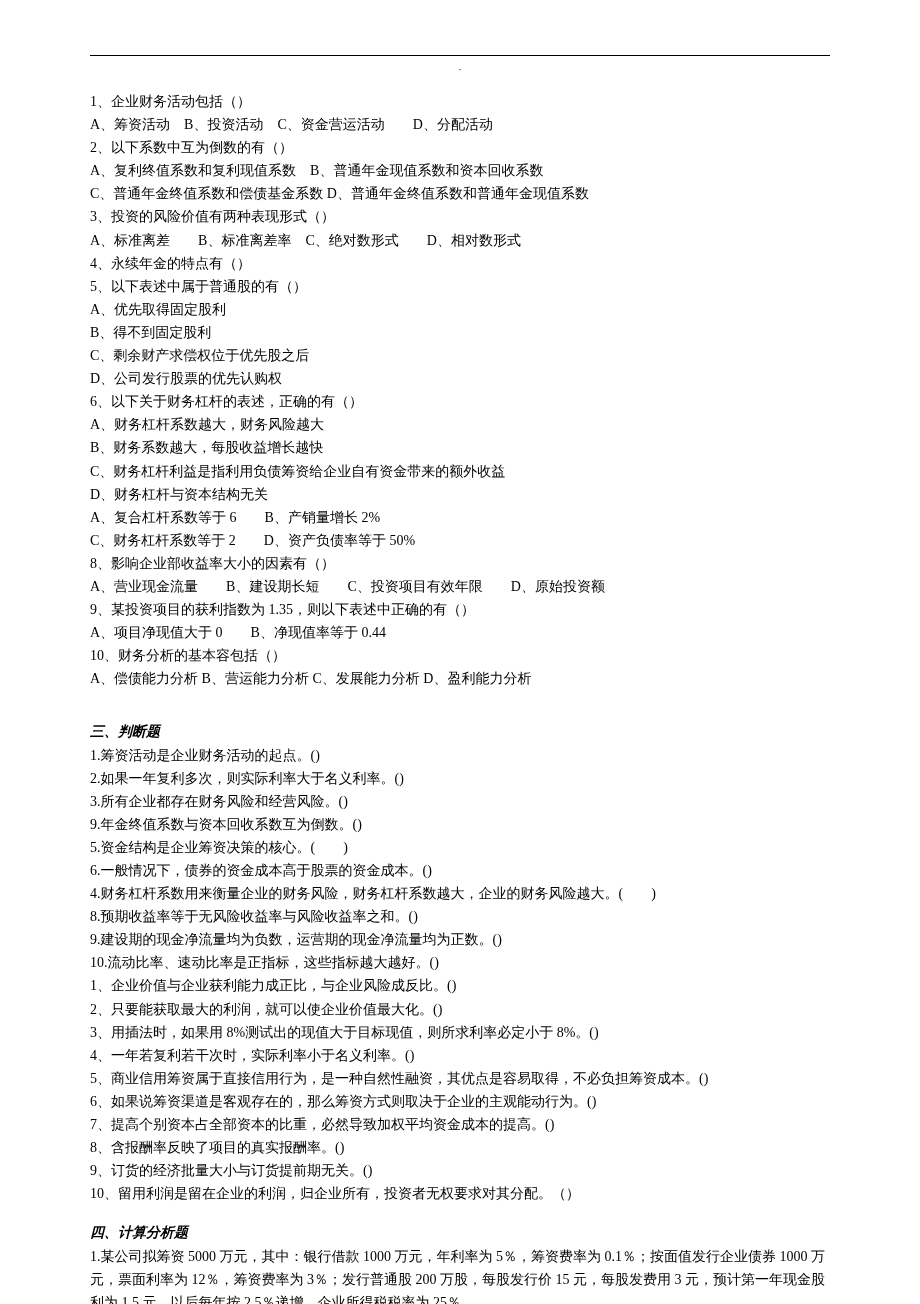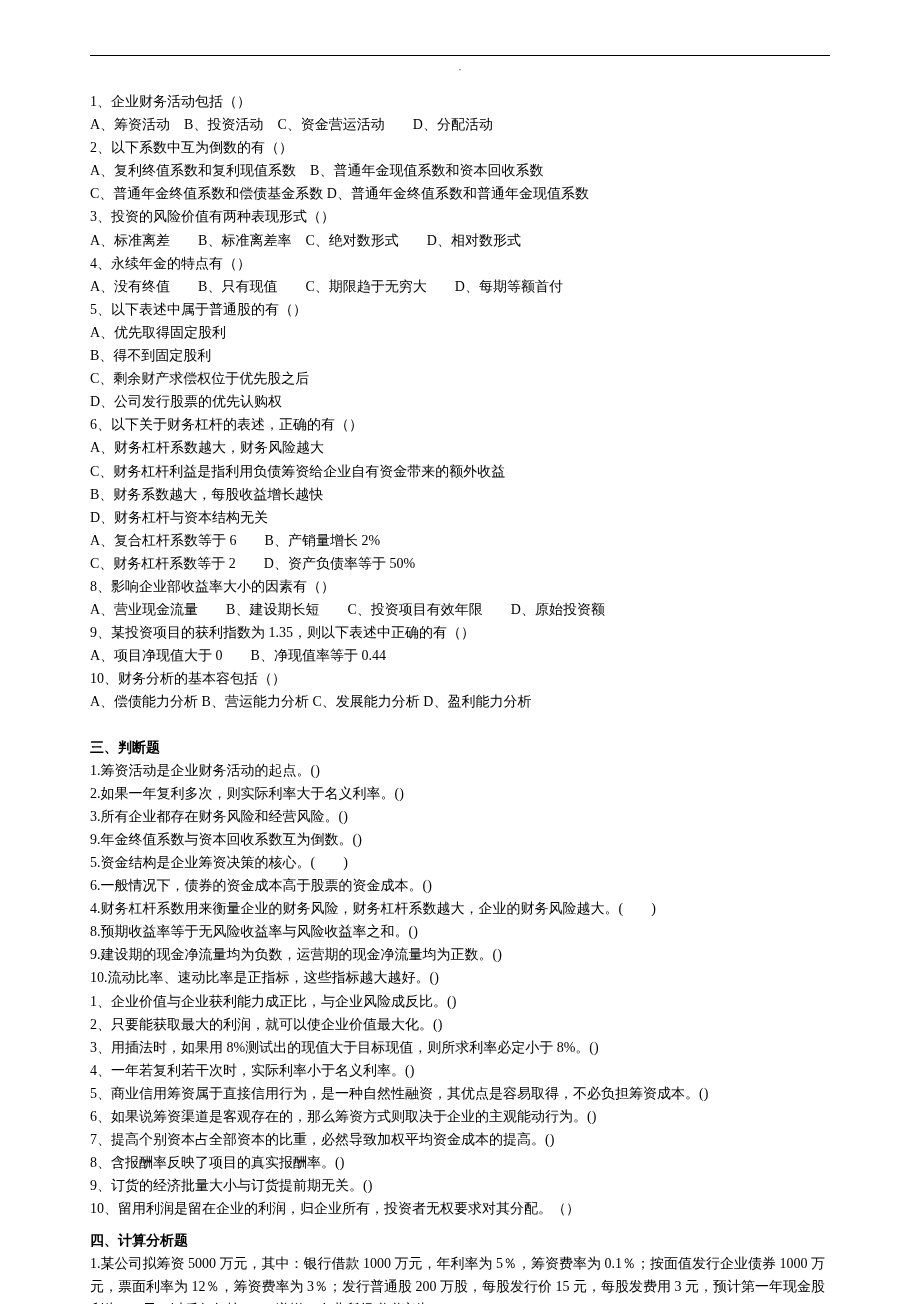--- a/index.html
+++ b/index.html
@@ -23,49 +23,48 @@
       position: absolute;
       top: 62px;
       left: 50%;
       transform: translateX(-50%);
       font-size: 10px;
     }
     .content {
       margin-top: 35px;
     }
     .line { display: block; }
-    .section { font-weight: bold; margin-top: 8px; }
+    .section { font-weight: bold; margin-top: 16px; font-style: italic; }
   </style>
 </head>
 <body>
 
 <div class="top-border"></div>
 <div class="dot">·</div>
 
 <div class="content">
 
   <div>
     <span class="line">1、企业财务活动包括（）</span>
     <span class="line">A、筹资活动　B、投资活动　C、资金营运活动　　D、分配活动</span>
     <span class="line">2、以下系数中互为倒数的有（）</span>
     <span class="line">A、复利终值系数和复利现值系数　B、普通年金现值系数和资本回收系数</span>
     <span class="line">C、普通年金终值系数和偿债基金系数 D、普通年金终值系数和普通年金现值系数</span>
     <span class="line">3、投资的风险价值有两种表现形式（）</span>
     <span class="line">A、标准离差　　B、标准离差率　C、绝对数形式　　D、相对数形式</span>
     <span class="line">4、永续年金的特点有（）</span>
-    <span class="line">A、没有终值　　B、只有现值　　C、期限趋于无穷大　　D、每期等额首付</span>
     <span class="line">5、以下表述中属于普通股的有（）</span>
     <span class="line">A、优先取得固定股利</span>
     <span class="line">B、得不到固定股利</span>
     <span class="line">C、剩余财产求偿权位于优先股之后</span>
     <span class="line">D、公司发行股票的优先认购权</span>
     <span class="line">6、以下关于财务杠杆的表述，正确的有（）</span>
     <span class="line">A、财务杠杆系数越大，财务风险越大</span>
+    <span class="line">B、财务系数越大，每股收益增长越快</span>
     <span class="line">C、财务杠杆利益是指利用负债筹资给企业自有资金带来的额外收益</span>
-    <span class="line">B、财务系数越大，每股收益增长越快</span>
     <span class="line">D、财务杠杆与资本结构无关</span>
     <span class="line">A、复合杠杆系数等于 6　　B、产销量增长 2%</span>
     <span class="line">C、财务杠杆系数等于 2　　D、资产负债率等于 50%</span>
     <span class="line">8、影响企业部收益率大小的因素有（）</span>
     <span class="line">A、营业现金流量　　B、建设期长短　　C、投资项目有效年限　　D、原始投资额</span>
     <span class="line">9、某投资项目的获利指数为 1.35，则以下表述中正确的有（）</span>
     <span class="line">A、项目净现值大于 0　　B、净现值率等于 0.44</span>
     <span class="line">10、财务分析的基本容包括（）</span>
     <span class="line">A、偿债能力分析 B、营运能力分析 C、发展能力分析 D、盈利能力分析</span>
   </div>

